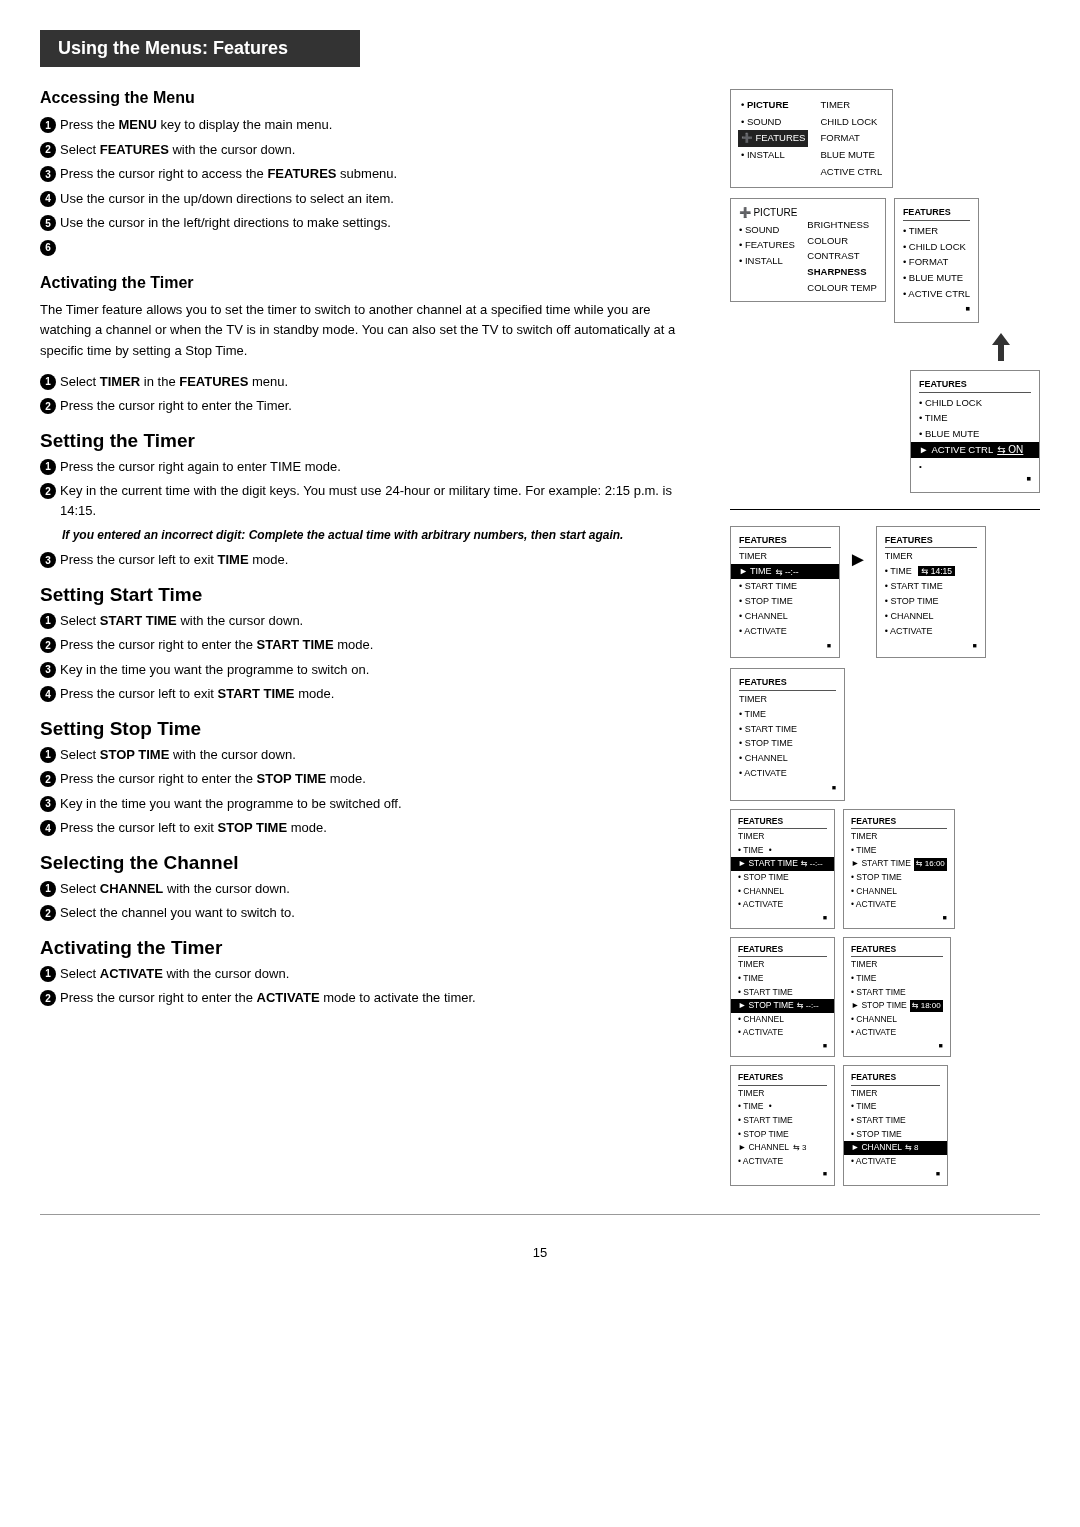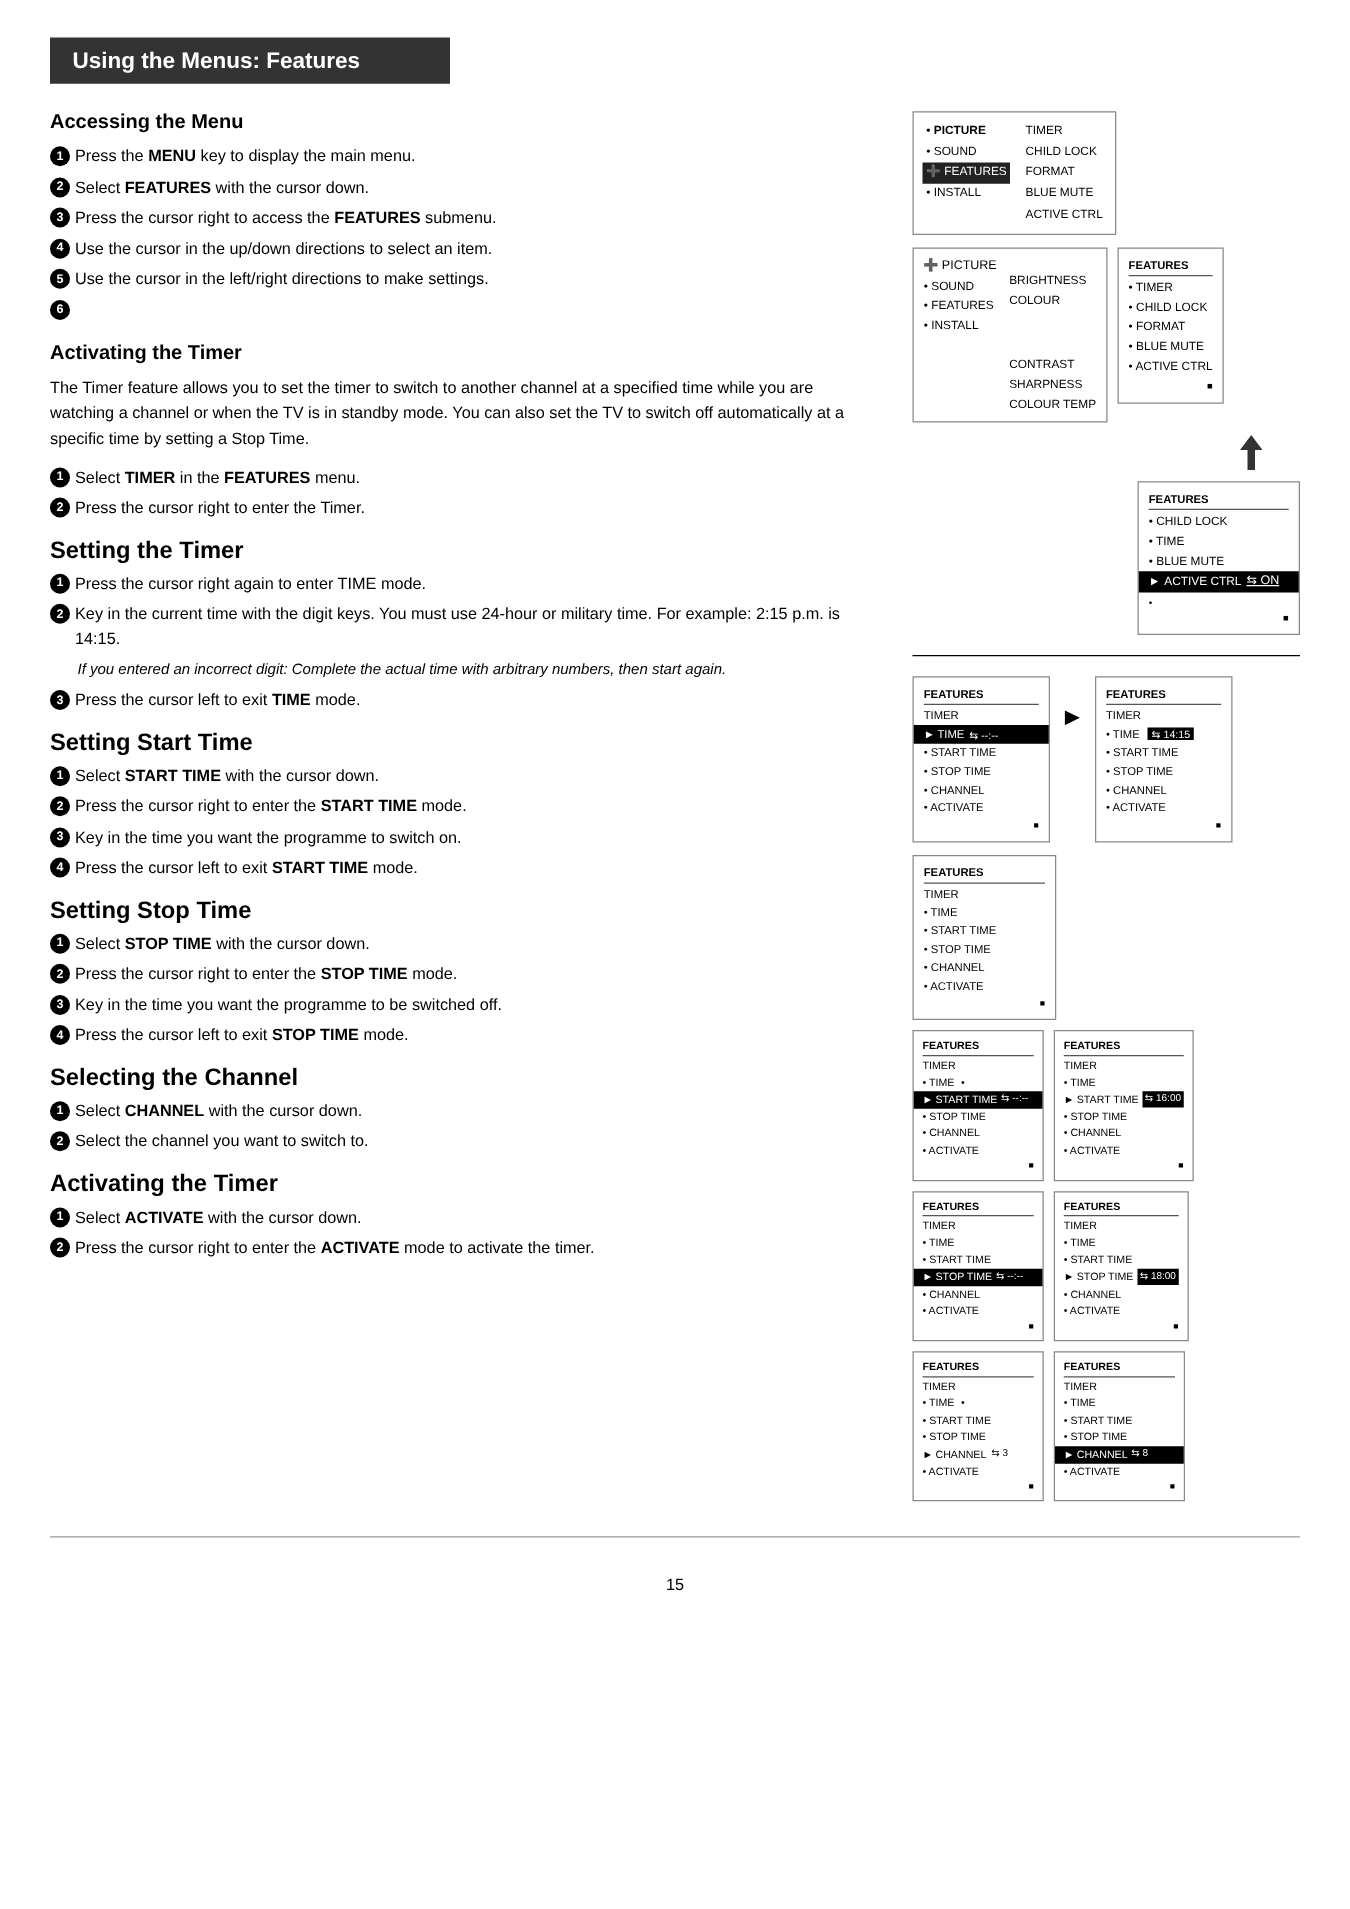--- a/index.html
+++ b/index.html
@@ -74,20 +74,21 @@
       flex-shrink: 0;
     }
 
     b { font-weight: bold; }
 
     .italic-note {
       font-style: italic;
       font-size: 12px;
       margin: 6px 0 6px 22px;
       line-height: 1.5;
+      font-weight: bold;
     }
 
     .subsection {
       margin-top: 14px;
       margin-bottom: 4px;
     }
 
     .subsection h3 {
       font-size: 19px;
       font-weight: bold;
@@ -280,22 +281,22 @@
         <div style="display:flex; gap:10px;">
           <div>
             <div style="display:flex; align-items:center;"><span style="margin-right:2px; font-size:10px;">➕</span>PICTURE</div>
             <div style="font-size:9.5px;">• SOUND</div>
             <div style="font-size:9.5px;">• FEATURES</div>
             <div style="font-size:9.5px;">• INSTALL</div>
           </div>
           <div>
             <div style="font-size:9.5px;margin-top:12px;">BRIGHTNESS</div>
             <div style="font-size:9.5px;">COLOUR</div>
-            <div style="font-size:9.5px;margin-top:36px;">CONTRAST</div>
-            <div style="font-size:9.5px;">SHARPNESS</div>
+            <div style="font-size:9.5px;">CONTRAST</div>
+            <div style="font-size:9.5px;font-weight:bold;">SHARPNESS</div>
             <div style="font-size:9.5px;">COLOUR TEMP</div>
           </div>
         </div>
       </div>
 
       <div style="border:1px solid #888; padding:6px 8px; font-size:10px; line-height:1.65;">
         <div style="font-weight:bold; font-size:9px; text-transform:uppercase; border-bottom:1px solid #555; margin-bottom:2px;">FEATURES</div>
         <div style="font-size:9.5px;">• TIMER</div>
         <div style="font-size:9.5px;">• CHILD LOCK</div>
         <div style="font-size:9.5px;">• FORMAT</div>

